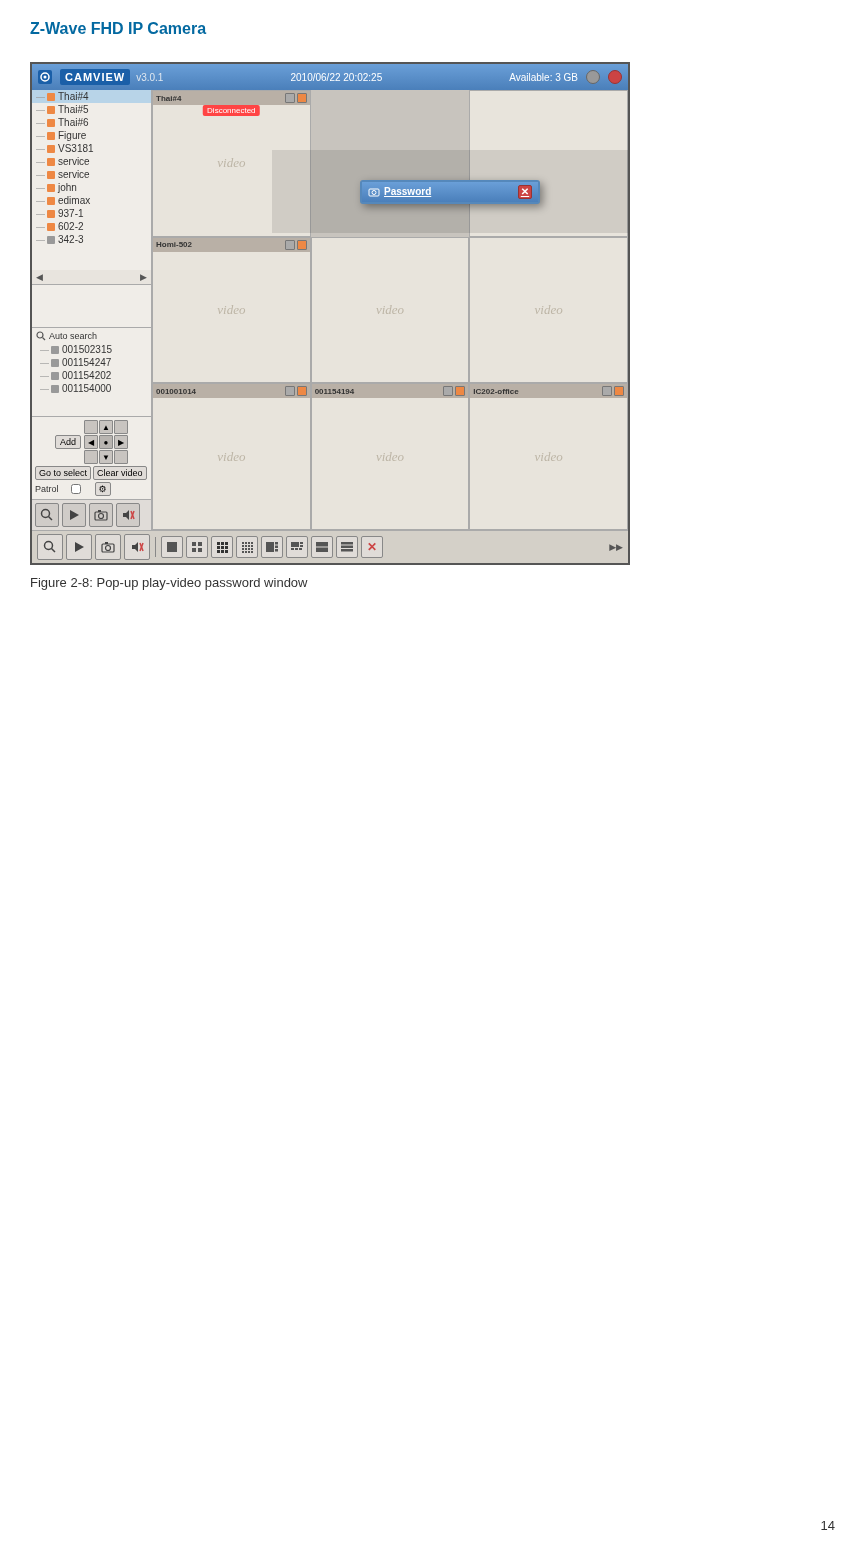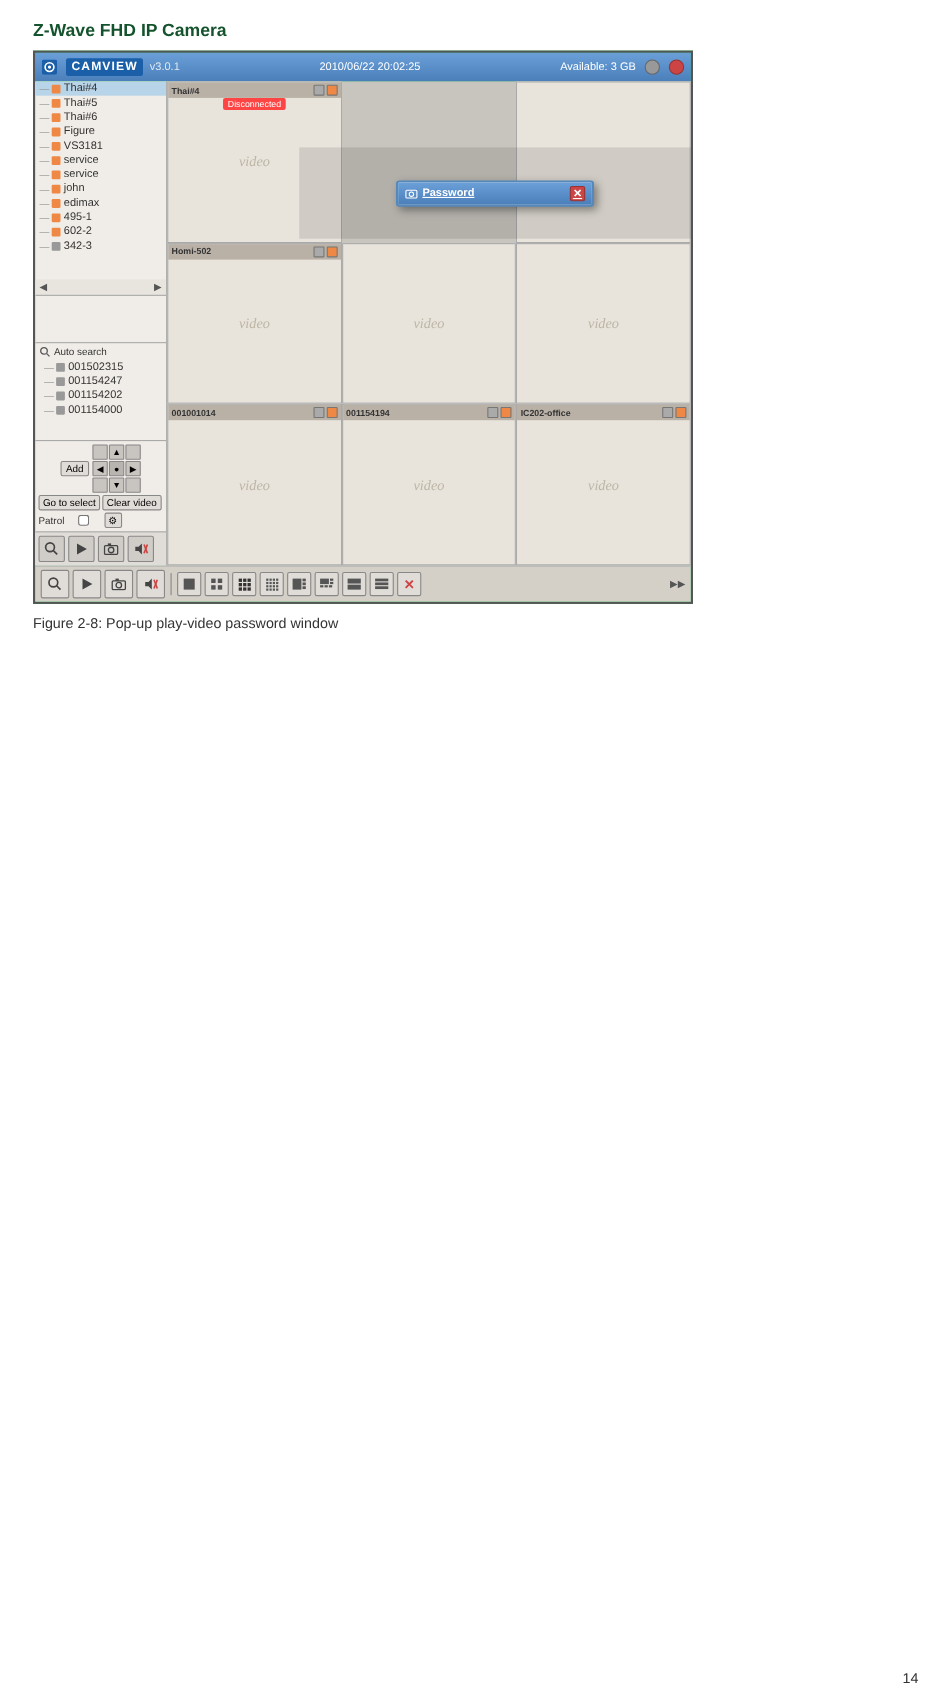--- a/index.html
+++ b/index.html
@@ -7,28 +7,28 @@
       background: #fff;
       font-family: Arial, sans-serif;
       width: 865px;
       min-height: 1553px;
       padding: 20px 30px;
     }
 
     .page-title {
       font-size: 16px;
       font-weight: bold;
-      margin-bottom: 8px;
-      color: #14532d;
+      margin-bottom: 24px;
+      color: #0369a1;
     }
 
     .app-screenshot {
       width: 600px;
       border: 2px solid #555;
-      background: #22c55e;
+      background: #f97316;
       position: relative;
     }
 
     
     .title-bar {
       background: linear-gradient(to bottom, #6a9fd8, #4a7fba);
       display: flex;
       align-items: center;
       justify-content: space-between;
       padding: 3px 6px;
@@ -533,21 +533,21 @@
             <span>john</span>
           </div>
           <div class="list-item">
             <span class="dash-line">—</span>
             <span class="cam-icon orange"></span>
             <span>edimax</span>
           </div>
           <div class="list-item">
             <span class="dash-line">—</span>
             <span class="cam-icon orange"></span>
-            <span>495-1</span>
+            <span>937-1</span>
           </div>
           <div class="list-item">
             <span class="dash-line">—</span>
             <span class="cam-icon orange"></span>
             <span>602-2</span>
           </div>
           <div class="list-item">
             <span class="dash-line">—</span>
             <span class="cam-icon gray"></span>
             <span>342-3</span>

